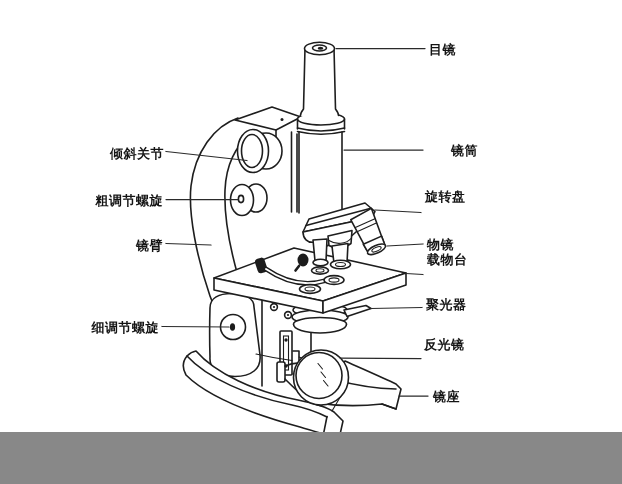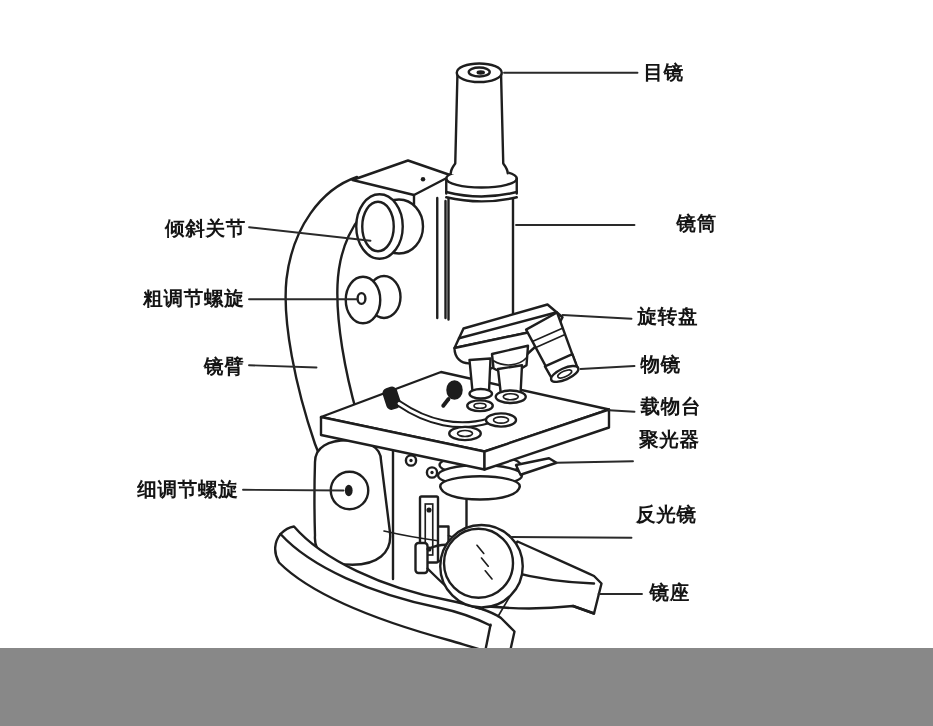--- a/index.html
+++ b/index.html
@@ -184,24 +184,24 @@
       <line class="leader" x1="399" y1="396" x2="428" y2="396"></line>
       <line class="leader" x1="166" y1="151.5" x2="247" y2="160.5"></line>
       <line class="leader" x1="166" y1="199.5" x2="238" y2="199.5"></line>
       <line class="leader" x1="166" y1="243.5" x2="211" y2="245"></line>
       <line class="leader" x1="162" y1="326.5" x2="229" y2="327"></line>
     </g>
   </svg>
 
   <div class="lbl" style="left:429px;top:49px">目镜</div>
   <div class="lbl" style="left:451px;top:150px">镜筒</div>
-  <div class="lbl" style="left:425px;top:212px">旋转盘</div>
+  <div class="lbl" style="left:425px;top:196px">旋转盘</div>
   <div class="lbl" style="left:427px;top:244px">物镜</div>
-  <div class="lbl" style="left:427px;top:272px">载物台</div>
-  <div class="lbl" style="left:426px;top:294px">聚光器</div>
+  <div class="lbl" style="left:427px;top:259px">载物台</div>
+  <div class="lbl" style="left:426px;top:304px">聚光器</div>
   <div class="lbl" style="left:424px;top:344px">反光镜</div>
   <div class="lbl" style="left:433px;top:396px">镜座</div>
 
   <div class="lbl" style="right:458px;top:153px">倾斜关节</div>
   <div class="lbl" style="right:459px;top:200px">粗调节螺旋</div>
   <div class="lbl" style="right:459px;top:245px">镜臂</div>
   <div class="lbl" style="right:463px;top:327px">细调节螺旋</div>
 
 </div>
 

